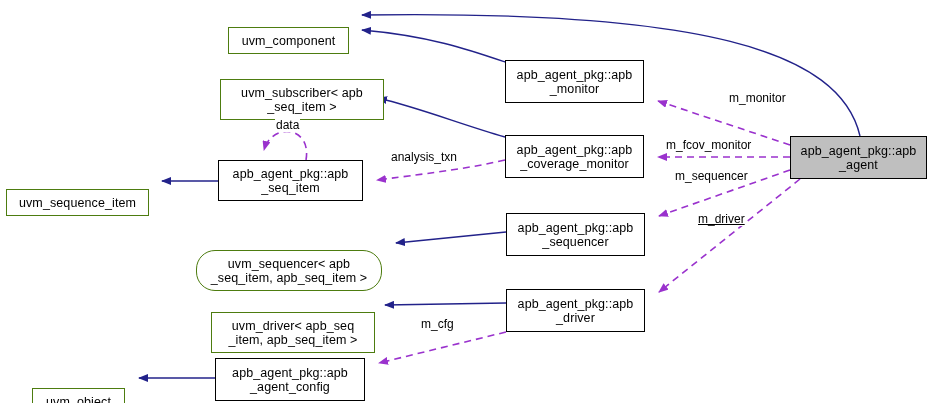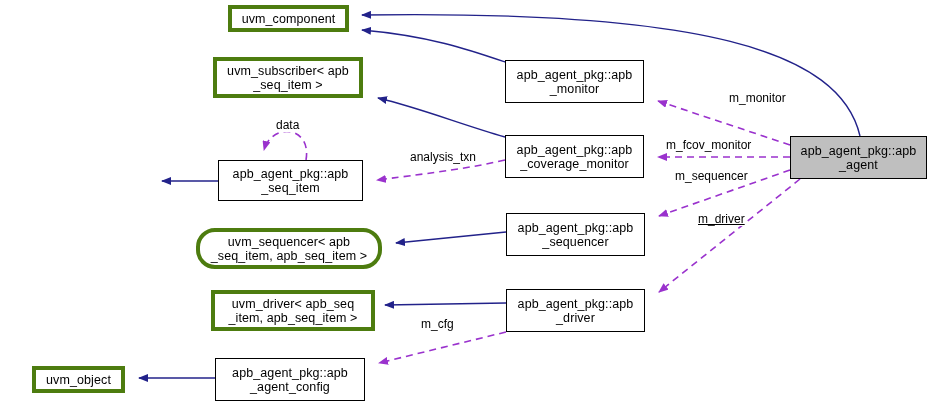--- a/index.html
+++ b/index.html
@@ -31,21 +31,22 @@
     justify-content: center;
     text-align: center;
     font-size: 12.5px;
     line-height: 14px;
     color: #000000;
     background: #ffffff;
     white-space: pre-line;
     letter-spacing: 0.1px;
   }
   .node.base {
-    border: 4px solid #4d7c0f;
+    border: 1px solid #4d7c0f;
+    margin-top: 22px;
   }
   .node.pkg {
     border: 1px solid #000000;
   }
   .node.focus {
     border: 1px solid #000000;
     background: #bfbfbf;
   }
   .edge-label {
     position: absolute;
@@ -98,25 +99,28 @@
 
     <path d="M 505,160 C 470,168 440,172 377,180" fill="none" stroke="#9a32cd" stroke-width="1.6" stroke-dasharray="7,5" marker-end="url(#arrow-assoc)"></path>
 
     <path d="M 306,160 C 312,126 272,122 264,150" fill="none" stroke="#9a32cd" stroke-width="1.6" stroke-dasharray="7,5" marker-end="url(#arrow-assoc)"></path>
   </svg>
 
   <div class="node base" style="left:228px; top:5px; width:121px; height:27px;">
     <span>uvm_component</span>
   </div>
 
-  <div class="node base" style="left:213px; top:57px; width:150px; height:41px;">
+  <div class="node base" style="left:220px; top:57px; width:164px; height:41px;">
     <span>uvm_subscriber&lt; apb
 _seq_item &gt;</span>
   </div>
 
+  <div class="node base" style="left:6px; top:167px; width:143px; height:27px;">
+    <span>uvm_sequence_item</span>
+  </div>
 
   <div class="node base" style="left:196px; top:228px; width:186px; height:41px;border-radius:19px;">
     <span>uvm_sequencer&lt; apb
 _seq_item, apb_seq_item &gt;</span>
   </div>
 
   <div class="node base" style="left:211px; top:290px; width:164px; height:41px;">
     <span>uvm_driver&lt; apb_seq
 _item, apb_seq_item &gt;</span>
   </div>
@@ -173,21 +177,21 @@
   </div>
 
   <div class="edge-label" style="left:697px; top:213px;text-decoration:underline;">
     <span>m_driver</span>
   </div>
 
   <div class="edge-label" style="left:420px; top:318px;">
     <span>m_cfg</span>
   </div>
 
-  <div class="edge-label" style="left:409px; top:151px;">
+  <div class="edge-label" style="left:390px; top:151px;">
     <span>analysis_txn</span>
   </div>
 
   <div class="edge-label" style="left:275px; top:119px;">
     <span>data</span>
   </div>
 
 </div>
 
 </body></html>

